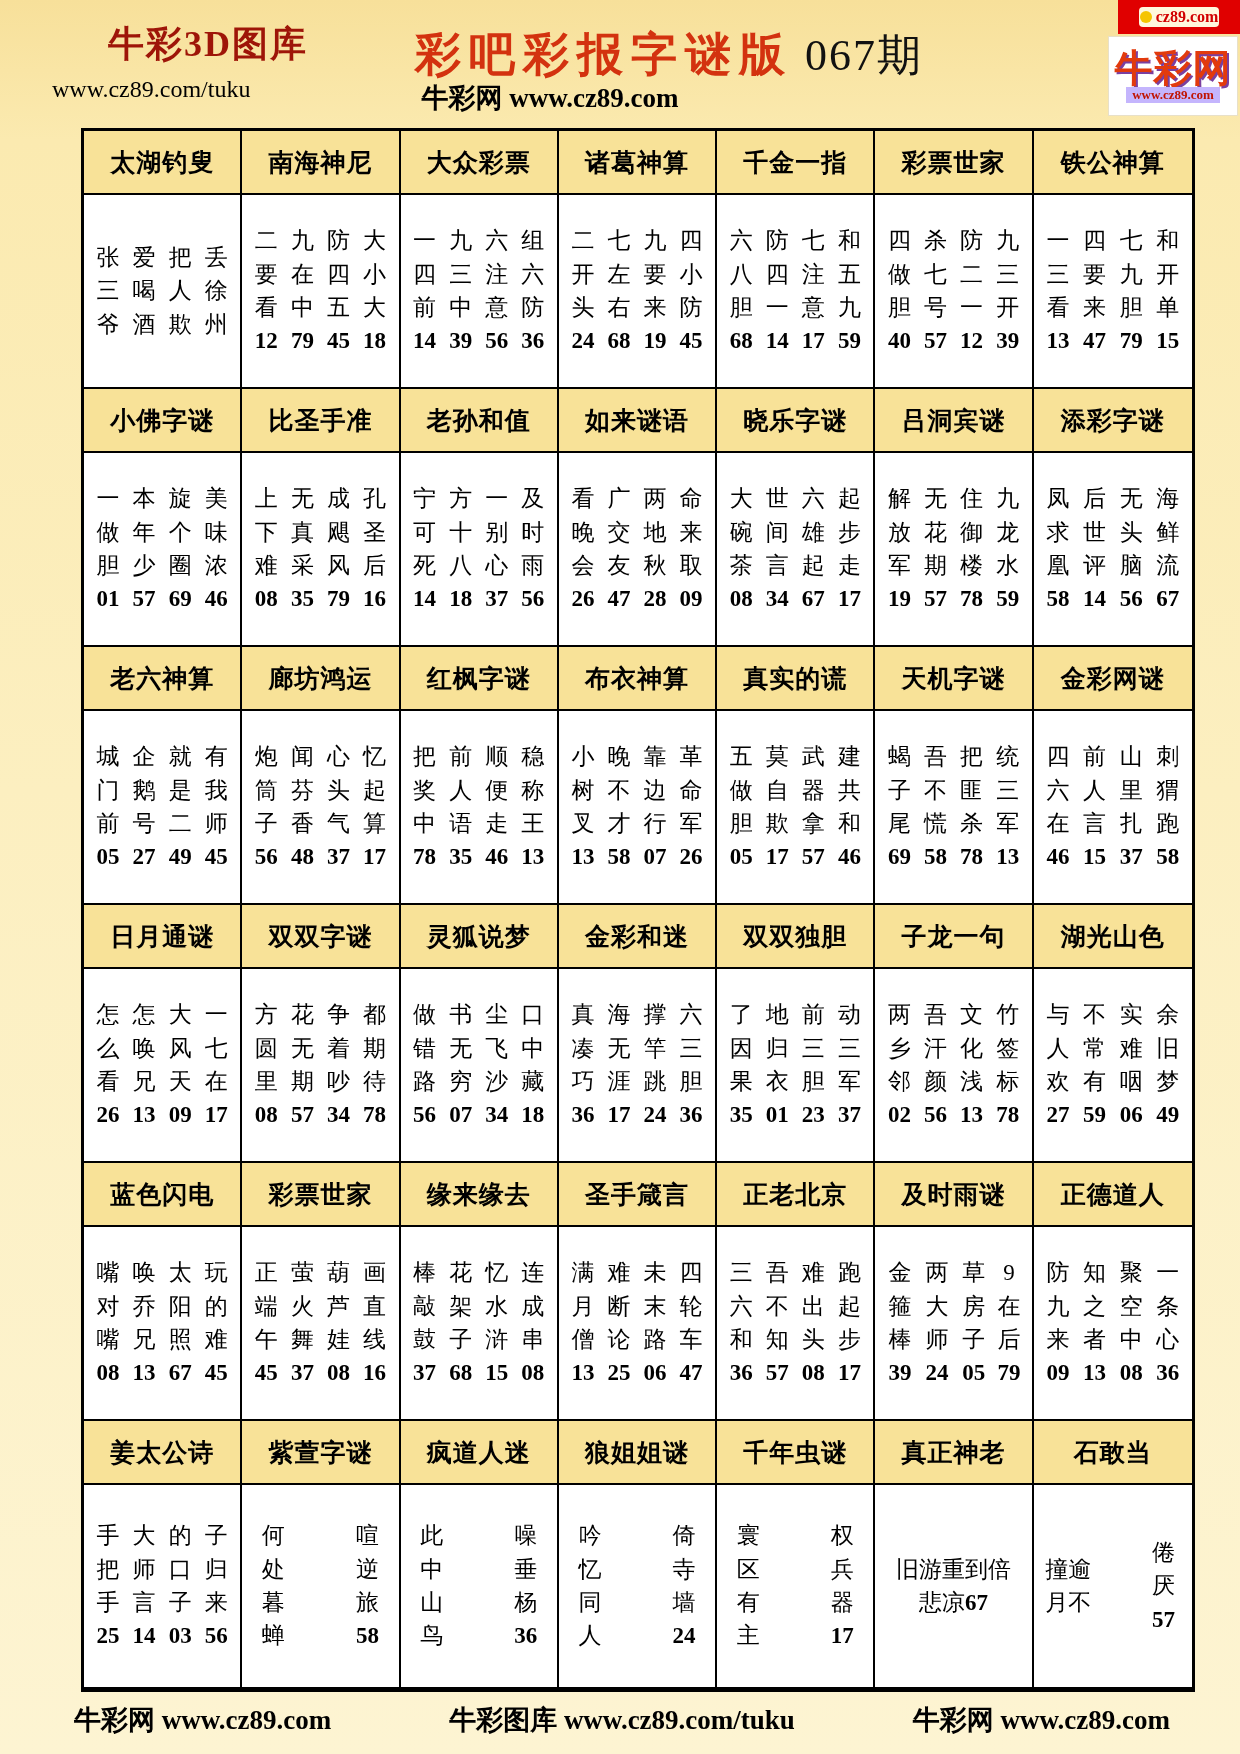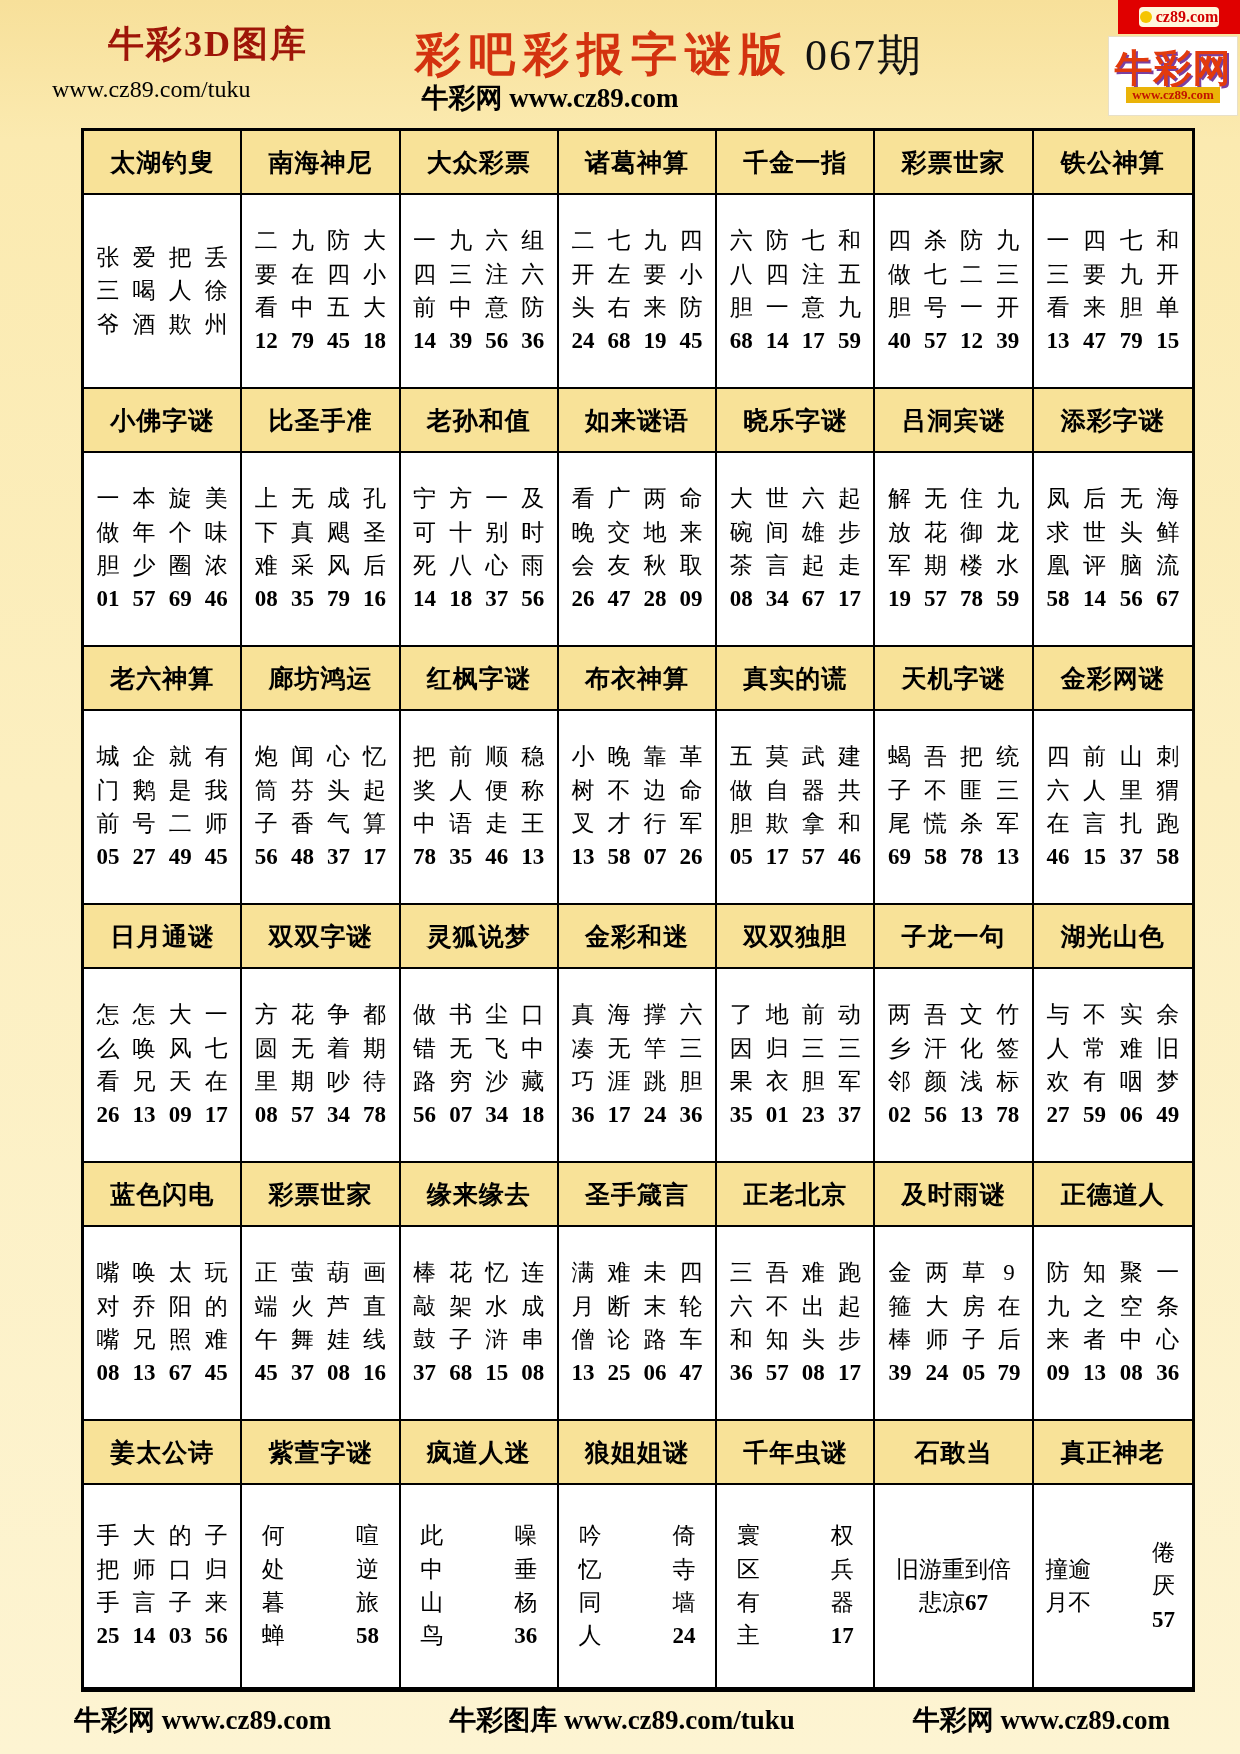--- a/index.html
+++ b/index.html
@@ -23,21 +23,21 @@
           display:flex;align-items:center;justify-content:center;}
   .corner .pill{background:#fff7dd;border-radius:4px;padding:1px 1px;display:flex;align-items:center;gap:4px;}
   .corner .dot{width:12px;height:12px;border-radius:50%;background:#f5c400;display:inline-block;}
   .corner .ctext{color:#d20000;font-size:16px;font-weight:bold;}
 
   
   .logo{position:absolute;right:2px;top:36px;width:128px;height:78px;background:#fff;
         border:1px solid #e8e0c8;display:flex;flex-direction:column;align-items:center;justify-content:center;}
   .logo .big{font-size:38px;font-weight:bold;color:#e23a0d;
              text-shadow:2px 2px 0 #7a3fa0;letter-spacing:1px;line-height:1;}
-  .logo .small{margin-top:0;background:#eab308;color:#c01400;font-size:13px;font-weight:bold;
+  .logo .small{margin-top:0;background:#c4b5fd;color:#c01400;font-size:13px;font-weight:bold;
                padding:0 6px;}
 
   
   .tablewrap{position:absolute;left:81px;top:128px;width:1114px;background:#fff;
              border:3px solid #000;box-sizing:border-box;}
   .row{display:grid;grid-template-columns:repeat(7,1fr);}
   .hcell{background:#f8e298;border-right:2px solid #000;border-bottom:2px solid #000;
          height:62px;display:flex;align-items:center;justify-content:center;
          font-size:25px;font-weight:bold;color:#000;letter-spacing:1px;}
   .ccell{background:#fff;border-right:2px solid #000;border-bottom:2px solid #000;
@@ -346,22 +346,22 @@
           <div class="line">聚空中<b>08</b></div>
           <div class="line">一条心<b>36</b></div>
         </div>
       </div>
       <div class="row header-row">
         <div class="hcell">姜太公诗</div>
         <div class="hcell">紫萱字谜</div>
         <div class="hcell">疯道人迷</div>
         <div class="hcell">狼姐姐谜</div>
         <div class="hcell">千年虫谜</div>
+        <div class="hcell">真正神老</div>
         <div class="hcell">石敢当</div>
-        <div class="hcell">真正神老</div>
       </div>
       <div class="row content-row tall">
         <div class="ccell">
           <div class="line">手把手<b>25</b></div>
           <div class="line">大师言<b>14</b></div>
           <div class="line">的口子<b>03</b></div>
           <div class="line">子归来<b>56</b></div>
         </div>
         <div class="ccell sparse">
           <div class="line">何处暮蝉</div>

